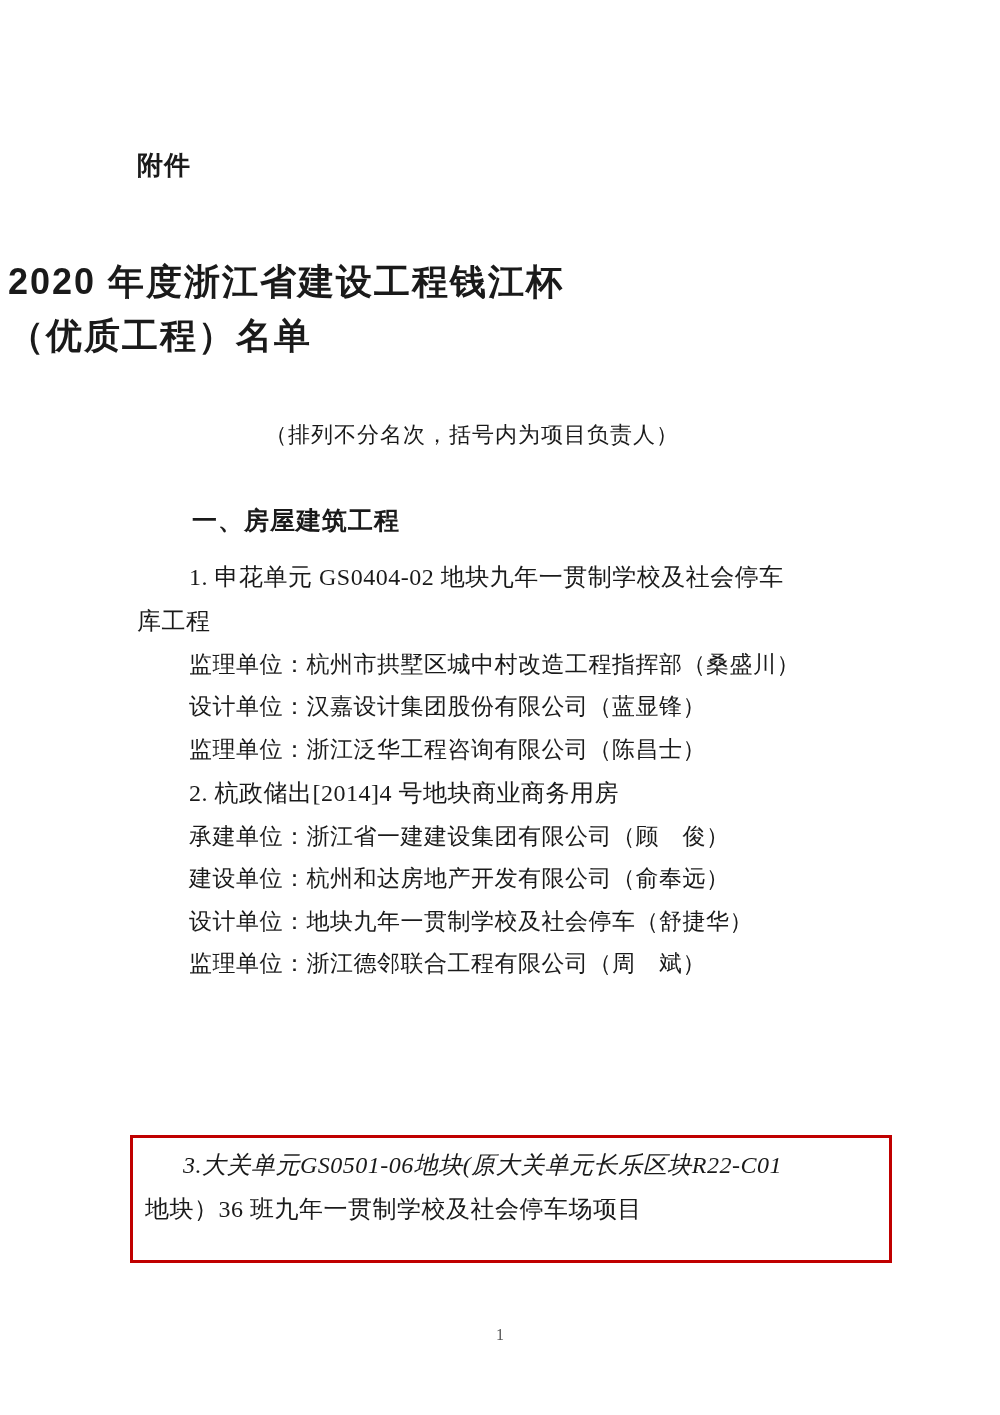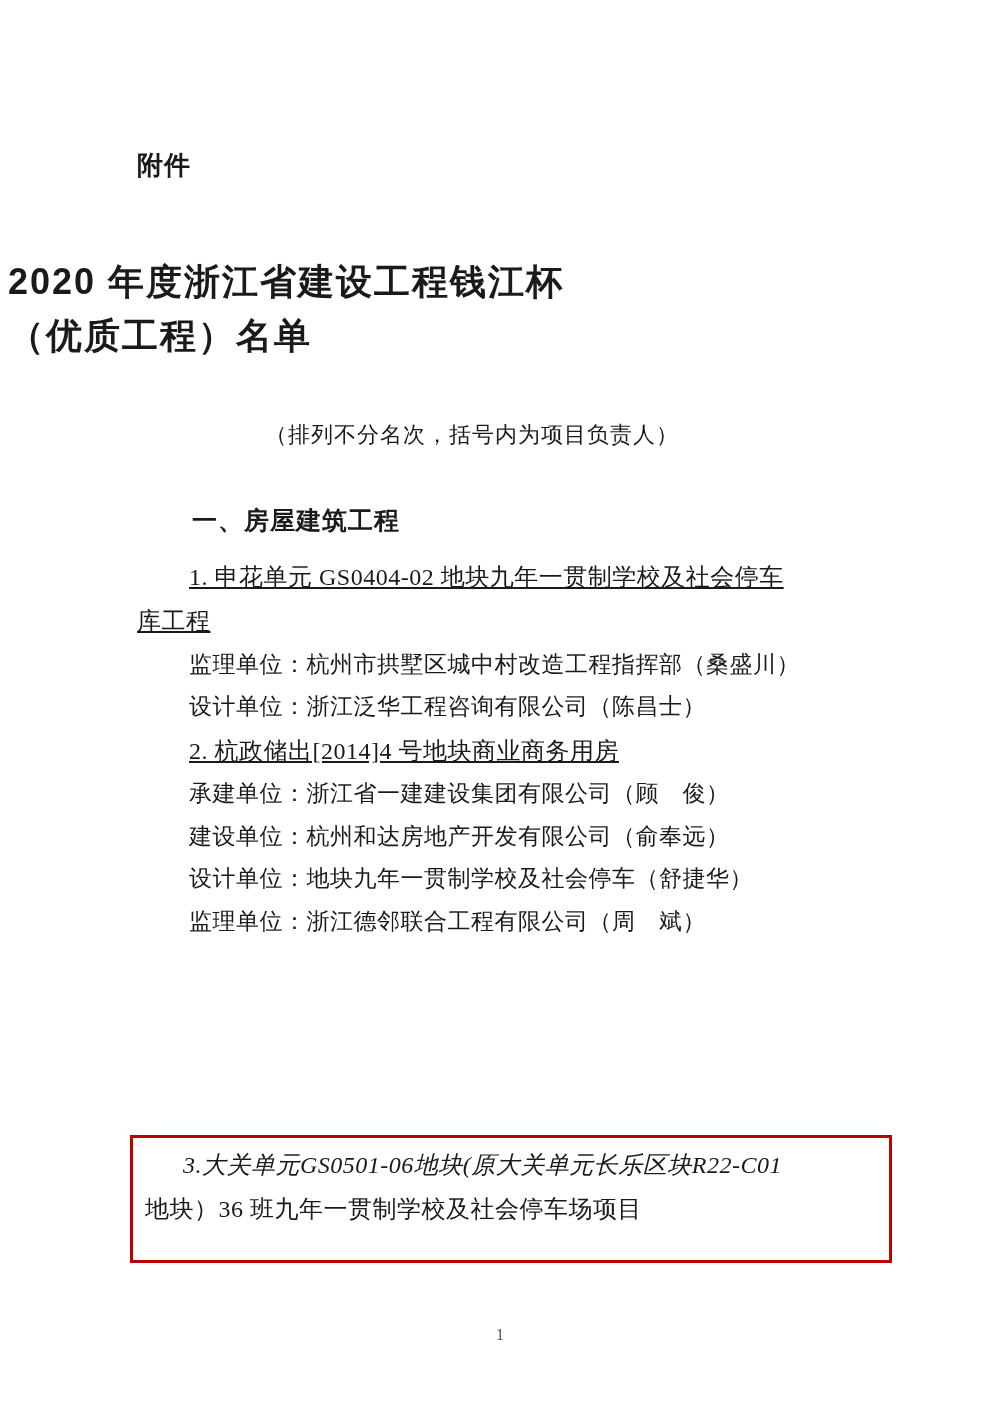--- a/index.html
+++ b/index.html
@@ -70,21 +70,20 @@
     position: absolute;
     left: 137px;
     top: 555px;
     width: 730px;
   }
   .item-title {
     font-size: 24px;
     line-height: 1.85;
     text-indent: 52px;
     letter-spacing: 0.5px;
-    text-decoration: underline;
   }
   .item-title.cont {
     text-indent: 0;
   }
   .detail {
     font-size: 23px;
     line-height: 1.85;
     padding-left: 52px;
     letter-spacing: 0.5px;
   }
@@ -132,21 +131,22 @@
 
   <div class="subtitle">（排列不分名次，括号内为项目负责人）</div>
 
   <div class="section-head">一、房屋建筑工程</div>
 
   <div class="body-area">
 
     <div class="item-title">1. 申花单元 GS0404-02 地块九年一贯制学校及社会停车</div>
     <div class="item-title cont">库工程</div>
     <div class="detail">监理单位：杭州市拱墅区城中村改造工程指挥部（桑盛川）</div>
-    <div class="detail">设计单位：浙江泛华工程咨询有限公司（陈昌士）</div>
+    <div class="detail">设计单位：汉嘉设计集团股份有限公司（蓝显锋）</div>
+    <div class="detail">监理单位：浙江泛华工程咨询有限公司（陈昌士）</div>
 
     <div class="item-title">2. 杭政储出[2014]4 号地块商业商务用房</div>
     <div class="detail">承建单位：浙江省一建建设集团有限公司（顾　俊）</div>
     <div class="detail">建设单位：杭州和达房地产开发有限公司（俞奉远）</div>
     <div class="detail">设计单位：地块九年一贯制学校及社会停车（舒捷华）</div>
     <div class="detail">监理单位：浙江德邻联合工程有限公司（周　斌）</div>
 
   </div>
 
   <div class="highlight-box" style="border-color: rgb(192, 0, 0);"></div>

